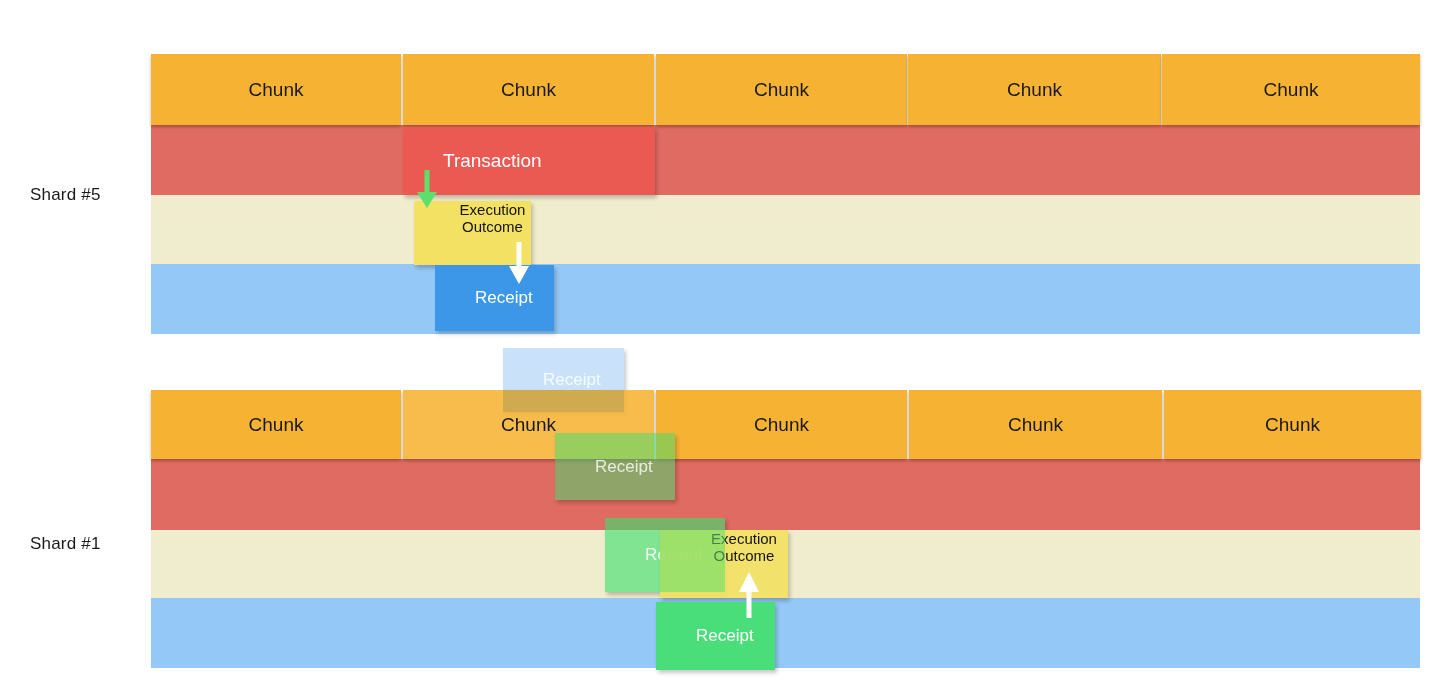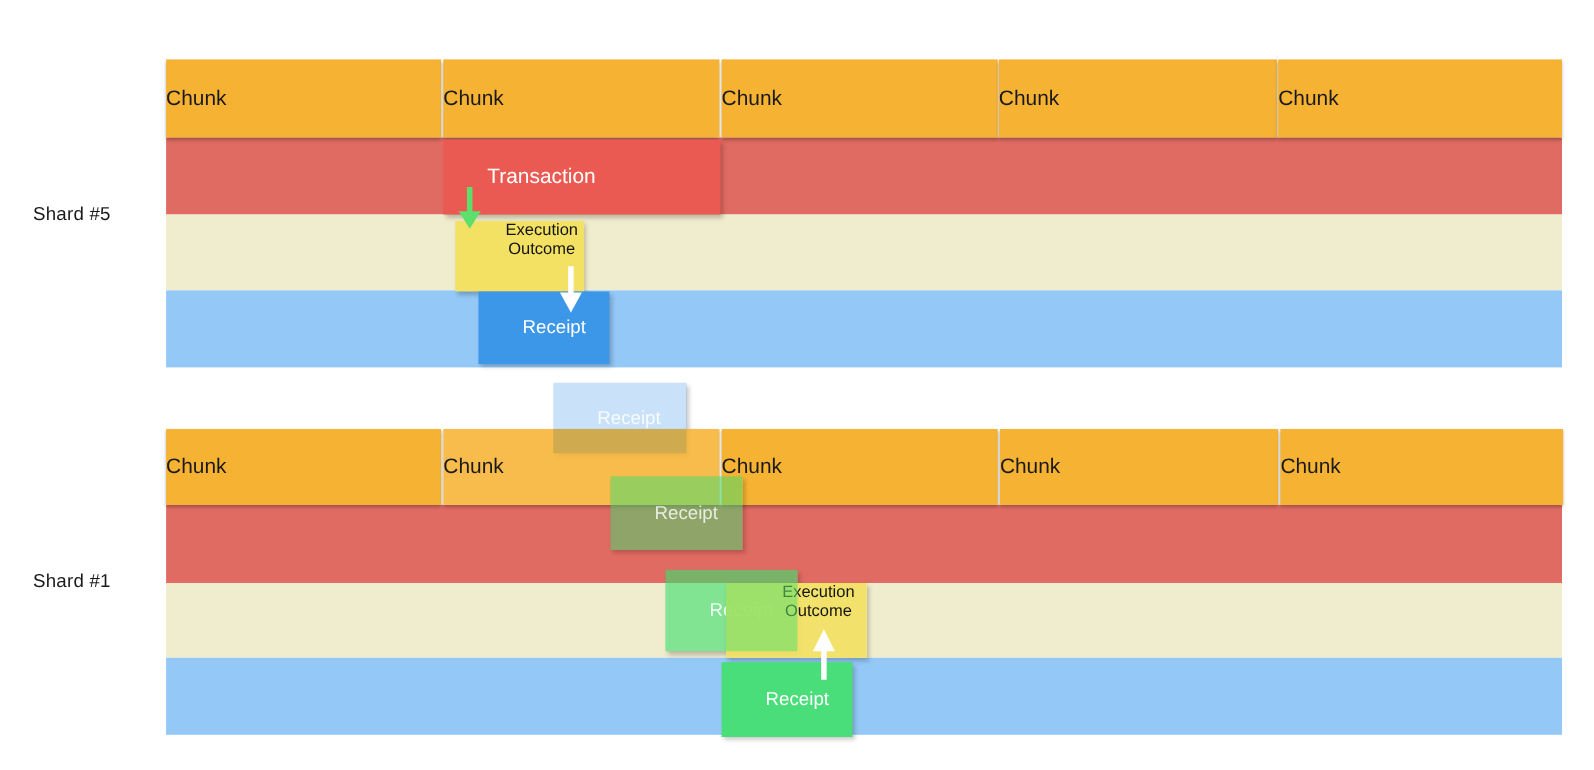--- a/index.html
+++ b/index.html
@@ -37,20 +37,21 @@
   .band-outcome { background: #f0ecce; }
   .band-receipt { background: #94c8f7; }
 
   
   .chunk {
     position: absolute;
     background: #f6b333;
     box-sizing: border-box;
     display: flex;
     align-items: center;
+    justify-content: center;
     font-size: 19px;
     color: #1a1a1a;
     box-shadow: 0 2px 3px rgba(0,0,0,0.28);
   }
 
   
   .box {
     position: absolute;
     box-sizing: border-box;
     display: flex;
@@ -151,21 +152,21 @@
   <svg class="arrow" style="left:412px; top:168px;" width="30" height="42" viewBox="0 0 30 42">
     <path d="M15 2 L15 26" stroke="#5ce06b" stroke-width="5" fill="none"></path>
     <path d="M15 40 L5 24 L25 24 Z" fill="#5ce06b"></path>
   </svg>
 
   <svg class="arrow" style="left:504px; top:240px;" width="30" height="46" viewBox="0 0 30 46">
     <path d="M15 2 L15 28" stroke="#ffffff" stroke-width="5" fill="none"></path>
     <path d="M15 44 L5 26 L25 26 Z" fill="#ffffff"></path>
   </svg>
 
-  <div class="shard-label" style="left:30px; top:519px;">Shard #1</div>
+  <div class="shard-label" style="left:30px; top:534px;">Shard #1</div>
 
   <div class="band band-tx" style="left:151px; top:459px; width:1269px; height:71px;"></div>
   <div class="band band-outcome" style="left:151px; top:530px; width:1269px; height:68px;"></div>
   <div class="band band-receipt" style="left:151px; top:598px; width:1269px; height:70px;"></div>
 
   <div class="box box-receipt-blue-ghost" style="left:503px; top:348px; width:121px; height:64px; align-items:flex-start; padding-top:22px;">
     <span>Receipt</span>
   </div>
 
   <div class="chunk" style="left:151px; top:390px; width:250px; height:69px;">

